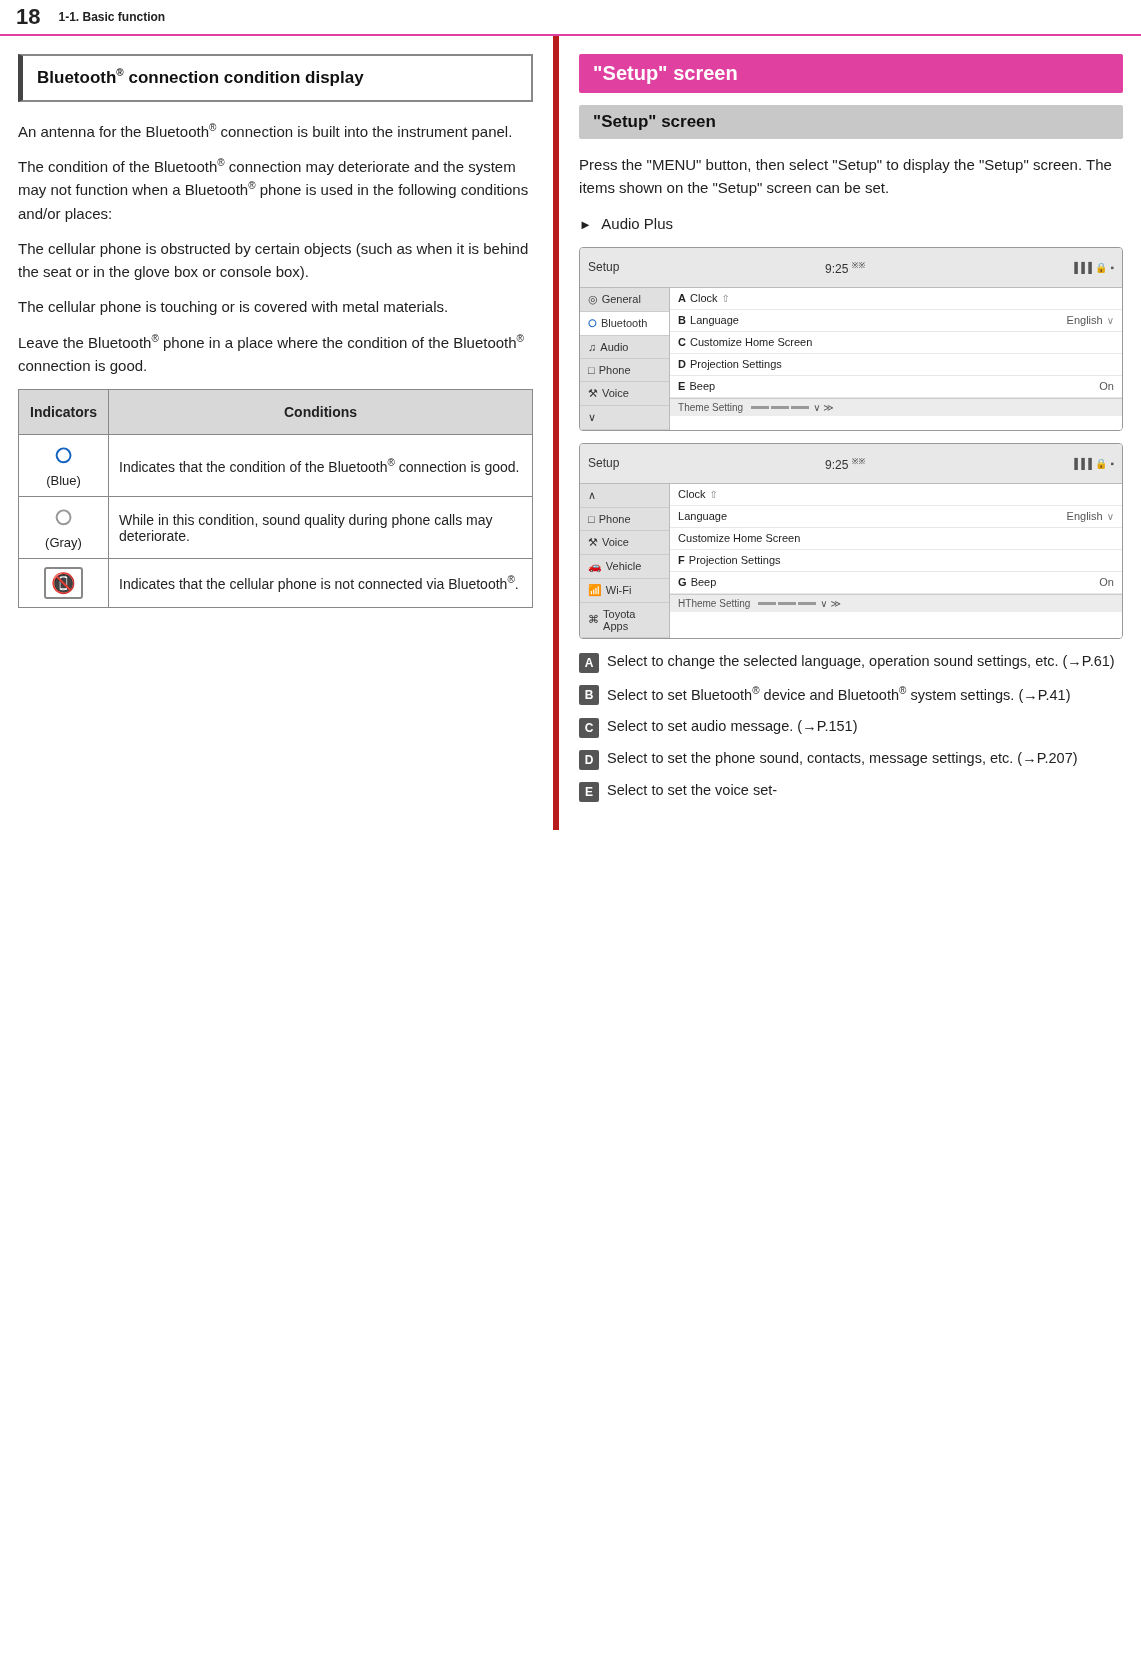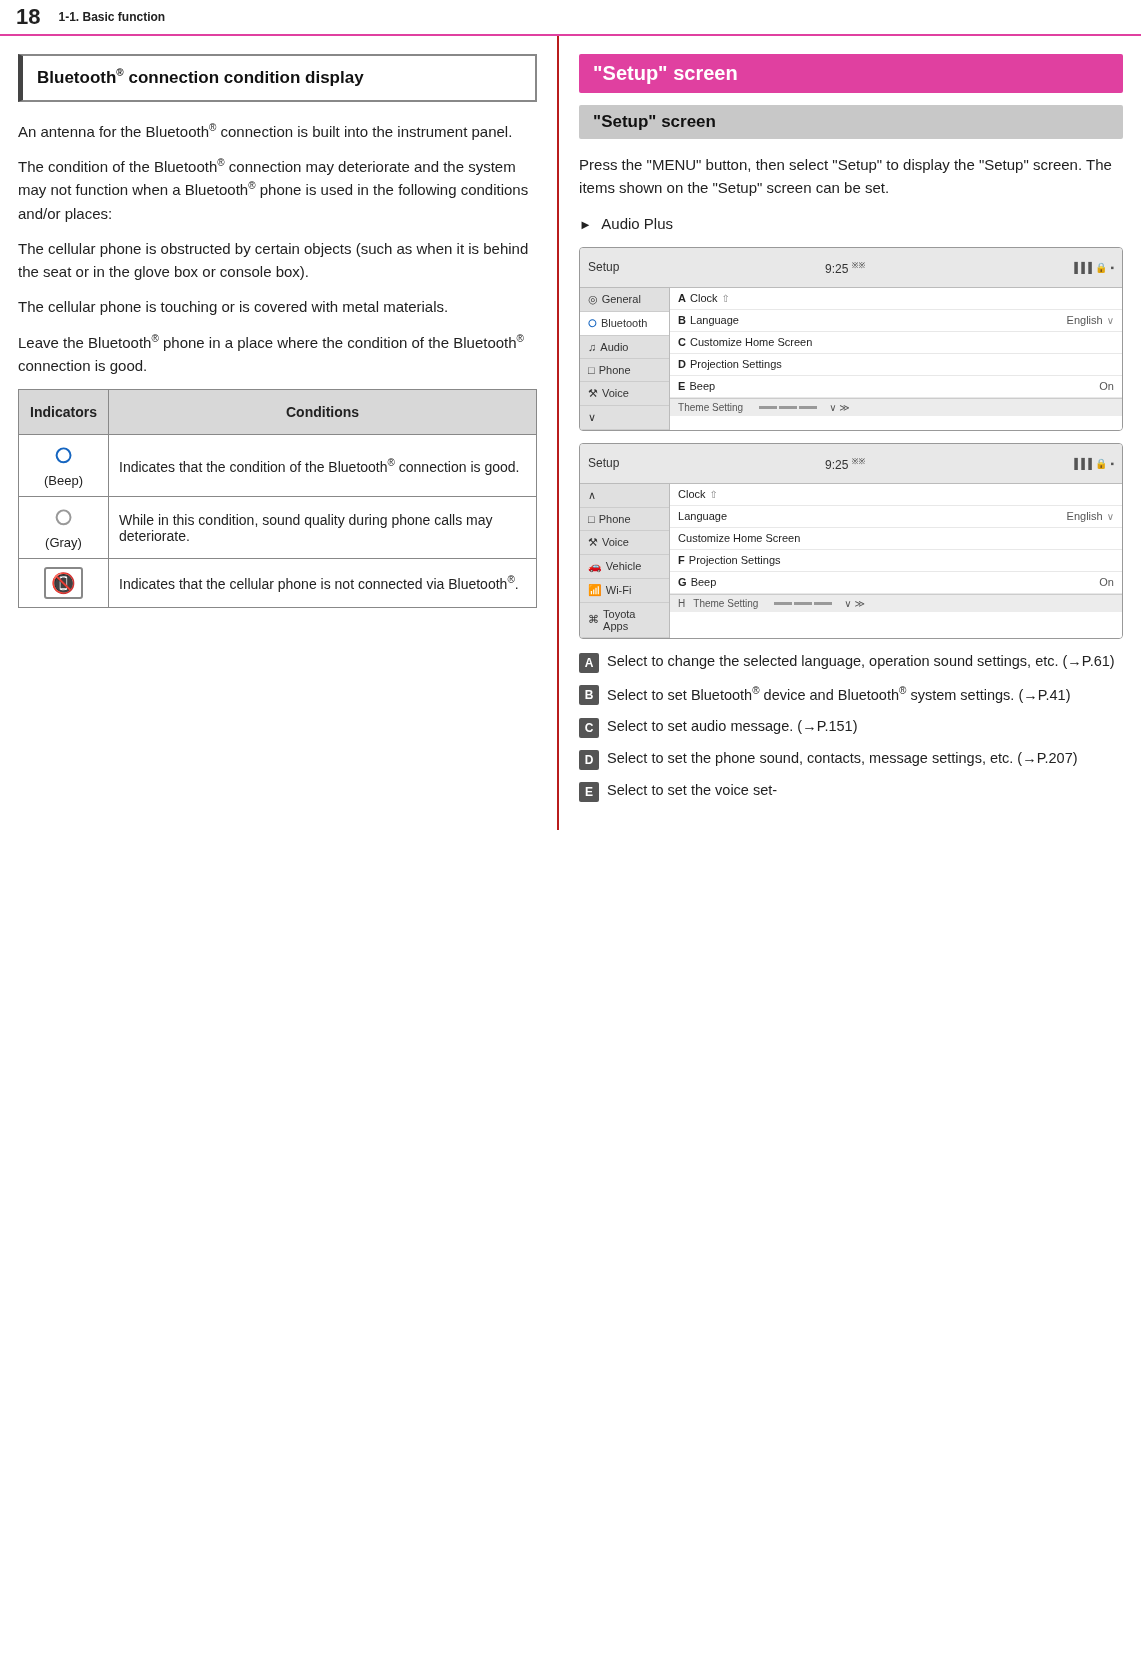--- a/index.html
+++ b/index.html
@@ -33,21 +33,21 @@
     }
 
     
     .content-wrapper {
       display: flex;
       width: 100%;
     }
     .left-col {
       width: 49%;
       padding: 18px 20px 18px 18px;
-      border-right: 2px solid #b91c1c;
+      border-right: 6px solid #b91c1c;
     }
     .right-col {
       width: 51%;
       padding: 18px 18px 18px 20px;
     }
 
     
     .section-heading-box {
       border: 2px solid #888;
       border-left: 5px solid #444;
@@ -198,21 +198,20 @@
       font-size: 10px;
     }
     .screen-footer-row {
       display: flex;
       align-items: center;
       padding: 3px 8px;
       background: #ececec;
       border-top: 1px solid #ccc;
       font-size: 10px;
       color: #555;
-      gap: 8px;
     }
     .screen-footer-row .theme-lines {
       display: flex;
       gap: 2px;
       margin-left: 8px;
     }
     .theme-line {
       width: 18px;
       height: 3px;
       background: #999;
@@ -289,21 +288,21 @@
       <thead>
         <tr>
           <th>Indicators</th>
           <th>Conditions</th>
         </tr>
       </thead>
       <tbody>
         <tr>
           <td class="icon-cell">
             <div class="bt-icon-blue">⭘︎</div>
-            <div style="font-size:13px; color:#222; margin-top:4px;">(Beep)</div>
+            <div style="font-size:13px; color:#222; margin-top:4px;">(Blue)</div>
           </td>
           <td>Indicates that the condition of the Bluetooth<sup>®</sup> connection is good.</td>
         </tr>
         <tr>
           <td class="icon-cell">
             <div class="bt-icon-gray">⭘︎</div>
             <div style="font-size:13px; color:#222; margin-top:4px;">(Gray)</div>
           </td>
           <td>While in this condition, sound quality during phone calls may deteriorate.</td>
         </tr>

